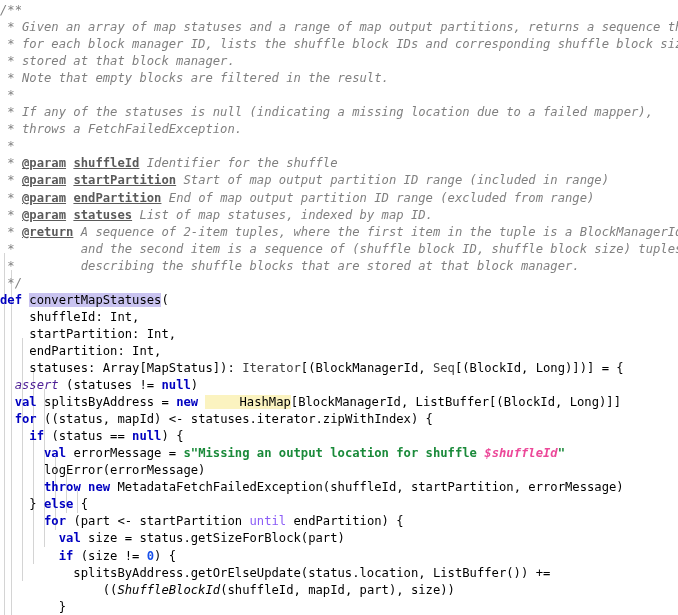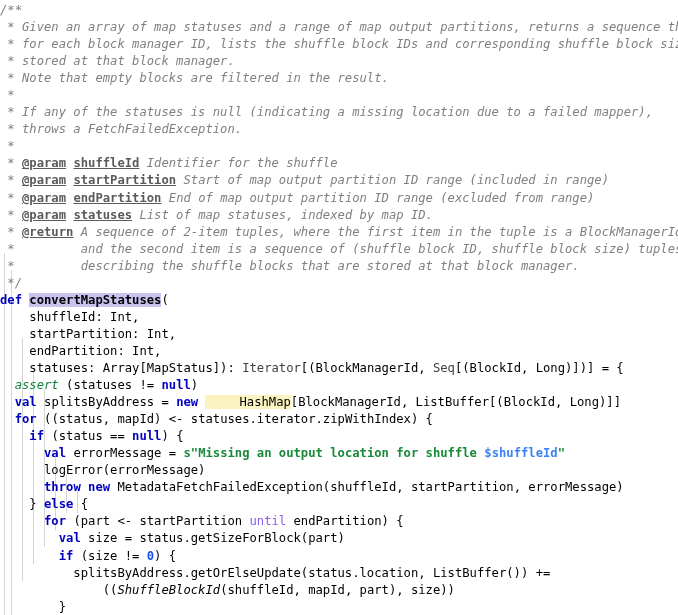--- a/index.html
+++ b/index.html
@@ -53,28 +53,28 @@
     tab-size: 2;
   }
 
   .ln { display: block; height: 17.05px; }
 
   
   .cmt      { color: #808080; font-style: italic; }
   .cmt-tag  { color: #5a5a5a; font-style: normal; font-weight: bold;
               text-decoration: underline; text-align: right; }
   .kw       { color: #0000c0; font-weight: bold; text-align: right; }
-  .kw-it    { color: #15803d; font-style: italic; }
+  .kw-it    { color: #4c1d95; font-style: italic; }
   .num      { color: #1750eb; font-weight: bold; }
   .str      { color: #1a8a3a; font-weight: bold; }
-  .interp   { color: #3b82f6; font-weight: bold; }
+  .interp   { color: #ec4899; font-weight: bold; font-style: italic; }
   .type     { color: #404040; }
   .plain    { color: #8b5cf6; }
   .ital     { font-style: italic; }
-  .hl-def   { background: #c9c3f0; font-weight: bold; }
+  .hl-def   { background: #c9c3f0; }
   .hl-yel   { background: #fbf3c0; padding-left: 34px; }
 </style>
 </head>
 <body>
 
 <div id="editor">
 
   <div class="guides">
     <div class="guide" style="left:4px;  top:253px; height:362px;"></div>
     <div class="guide" style="left:11px; top:270px; height:345px;"></div>

